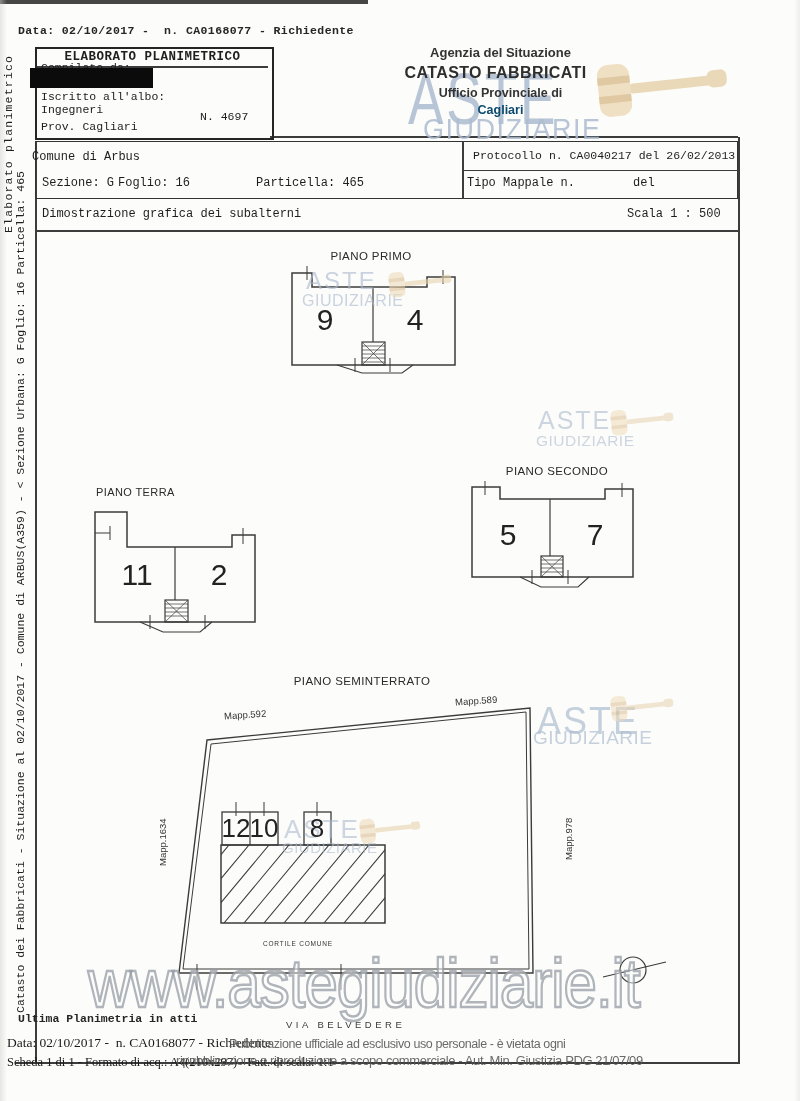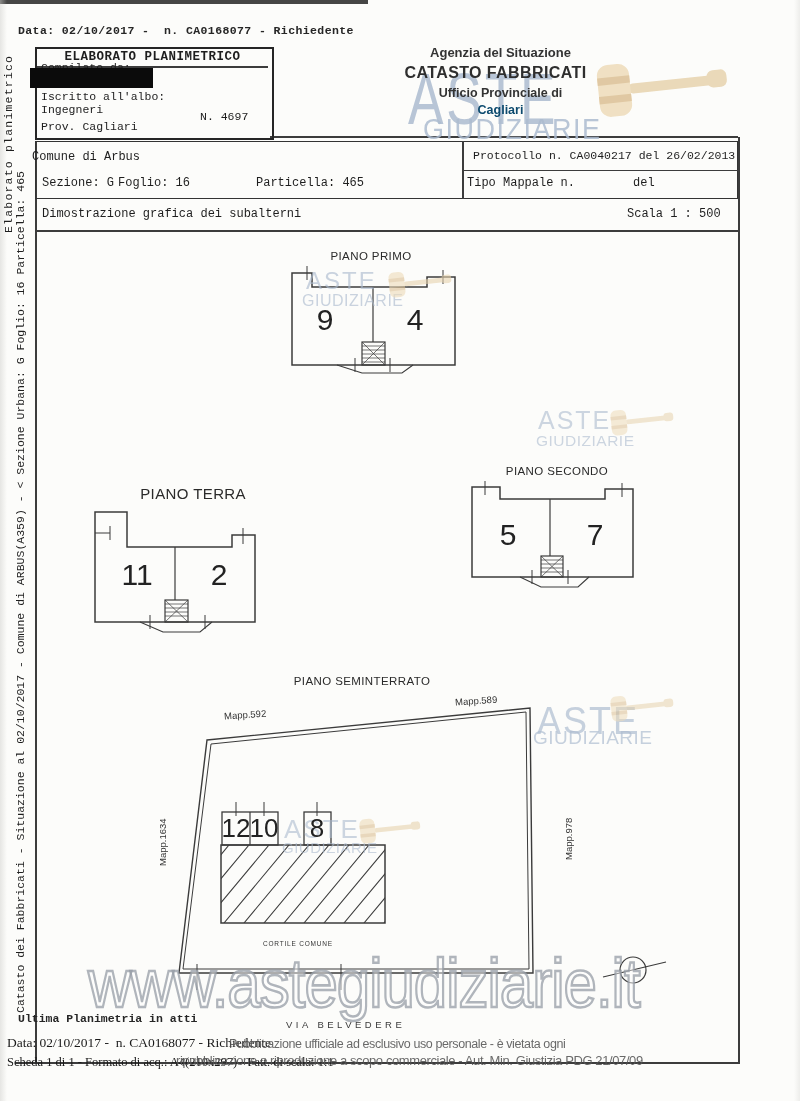--- a/index.html
+++ b/index.html
@@ -143,21 +143,21 @@
   <svg class="plan" style="left:85px;top:483px;" width="185" height="155" viewBox="0 0 185 155" fill="none" stroke="#3b3b3b">
     <path d="M10,29 H42 V64 H147 V52 H170 V139 H10 Z" stroke-width="1.5"></path>
     <path d="M90,64 V117" stroke-width="1.2"></path>
     <rect x="80" y="117" width="23" height="22" stroke-width="1.2"></rect>
     <path d="M80,121 H103 M80,125 H103 M80,129 H103 M80,133 H103" stroke-width=".7"></path>
     <path d="M80,117 L103,139 M103,117 L80,139" stroke-width=".7"></path>
     <path d="M55,139 L78,149 H115 L127,139" stroke-width="1.1"></path>
     <path d="M10,50 H25" stroke-width="1"></path>
     <path d="M25,43 V57 M158,45 V61 M65,132 V146 M120,132 V146" stroke-width="1"></path>
   </svg>
-  <div class="t sans z3" style="left:96px;top:486px;width:150px;text-align:right;font-size:15px;letter-spacing:.4px;color:#2a2a2a;">PIANO TERRA</div>
+  <div class="t sans z3" style="left:96px;top:486px;width:150px;text-align:left;font-size:11px;letter-spacing:.4px;color:#2a2a2a;">PIANO TERRA</div>
   <div class="t sans z3" style="left:112px;top:558px;width:50px;text-align:center;font-size:30px;color:#222;">11</div>
   <div class="t sans z3" style="left:204px;top:558px;width:30px;text-align:center;font-size:30px;color:#222;">2</div>
 
   <svg class="plan" style="left:462px;top:463px;" width="185" height="135" viewBox="0 0 185 135" fill="none" stroke="#3b3b3b">
     <path d="M10,24 H38 V36 H143 V26 H171 V114 H10 Z" stroke-width="1.5"></path>
     <path d="M88,36 V93" stroke-width="1.2"></path>
     <rect x="79" y="93" width="22" height="21" stroke-width="1.2"></rect>
     <path d="M79,97 H101 M79,101 H101 M79,105 H101 M79,109 H101" stroke-width=".7"></path>
     <path d="M79,93 L101,114 M101,93 L79,114" stroke-width=".7"></path>
     <path d="M58,114 L79,124 H116 L127,114" stroke-width="1.1"></path>

